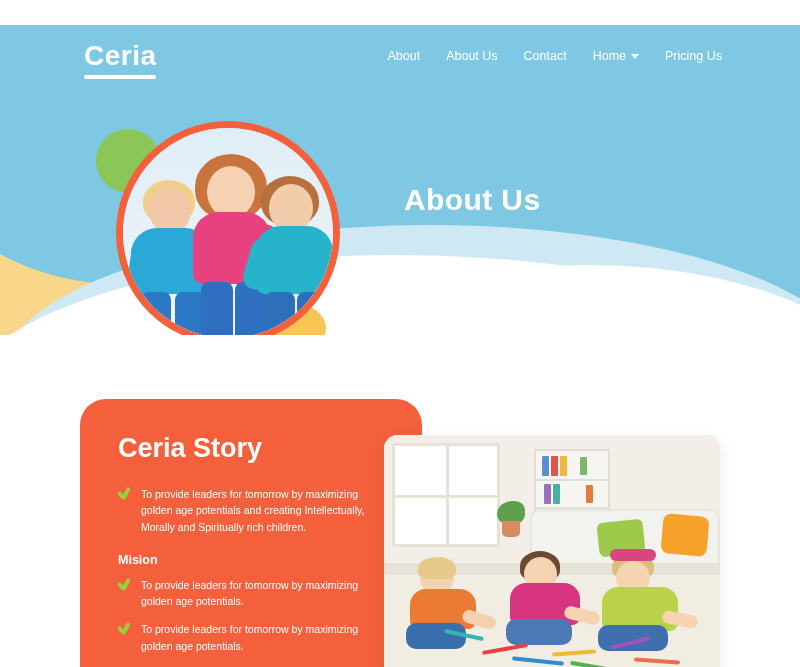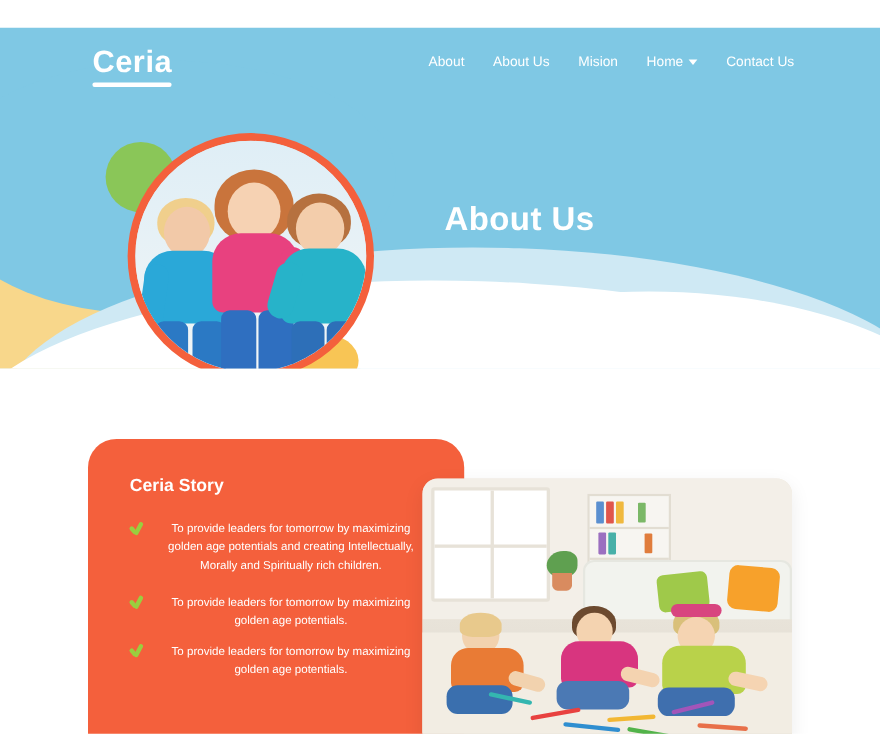--- a/index.html
+++ b/index.html
@@ -130,27 +130,26 @@
     background: #ffffff;
   }
   .story-card {
     position: absolute; left: 80px; top: 64px;
     width: 342px; height: 300px;
     background: #f4603c;
     border-radius: 26px 26px 0 0;
     padding: 34px 34px 0 38px;
     color: #ffffff;
   }
-  .story-title { font-size: 16px; font-weight: bold; margin-bottom: 22px; }
+  .story-title { font-size: 27px; font-weight: bold; margin-bottom: 22px; }
   .sub-title { font-size: 12.5px; font-weight: bold; margin: 0 0 10px 0; }
   .bullet {
     display: flex; gap: 10px; margin-bottom: 12px;
     font-size: 10.5px; line-height: 1.55; color: #ffffff;
     max-width: 272px;
-    text-align: center;
   }
   .check {
     flex: 0 0 auto; width: 13px; height: 13px; margin-top: 1px;
     position: relative;
   }
   .check::before, .check::after {
     content: ""; position: absolute; background: #9ace3f; border-radius: 2px;
   }
   .check::before { width: 4px; height: 8px; left: 1px; top: 4px; transform: rotate(-40deg); }
   .check::after  { width: 4px; height: 13px; left: 6px; top: 0px; transform: rotate(28deg); }
@@ -235,28 +234,28 @@
         <span class="logo-underline"></span>
       </div>
       <div class="nav-links">
         <a class="nav-link" href="#">
           <span>About</span>
         </a>
         <a class="nav-link" href="#">
           <span>About Us</span>
         </a>
         <a class="nav-link" href="#">
-          <span>Mision</span>
+          <span>Contact</span>
         </a>
         <a class="nav-link" href="#">
           <span>Home</span>
           <span class="chev"></span>
         </a>
         <a class="nav-link" href="#">
-          <span>Contact Us</span>
+          <span>Pricing Us</span>
         </a>
       </div>
     </nav>
 
     <div class="deco-green"></div>
     <div class="deco-yellow"></div>
 
     <div class="circle-wrap">
       <div class="circle-ring">
         <div class="kids-photo">
@@ -300,20 +299,21 @@
     <div class="story-card">
       <div class="story-title">Ceria Story</div>
 
       <div class="bullet">
         <span class="check"></span>
         <span>To provide leaders for tomorrow by maximizing golden age potentials and creating Intellectually, Morally and Spiritually rich children.</span>
       </div>
 
       <div class="spacer-8"></div>
 
+      <div class="sub-title">Mision</div>
       <div class="bullet">
         <span class="check"></span>
         <span>To provide leaders for tomorrow by maximizing golden age potentials.</span>
       </div>
       <div class="bullet">
         <span class="check"></span>
         <span>To provide leaders for tomorrow by maximizing golden age potentials.</span>
       </div>
     </div>
 

